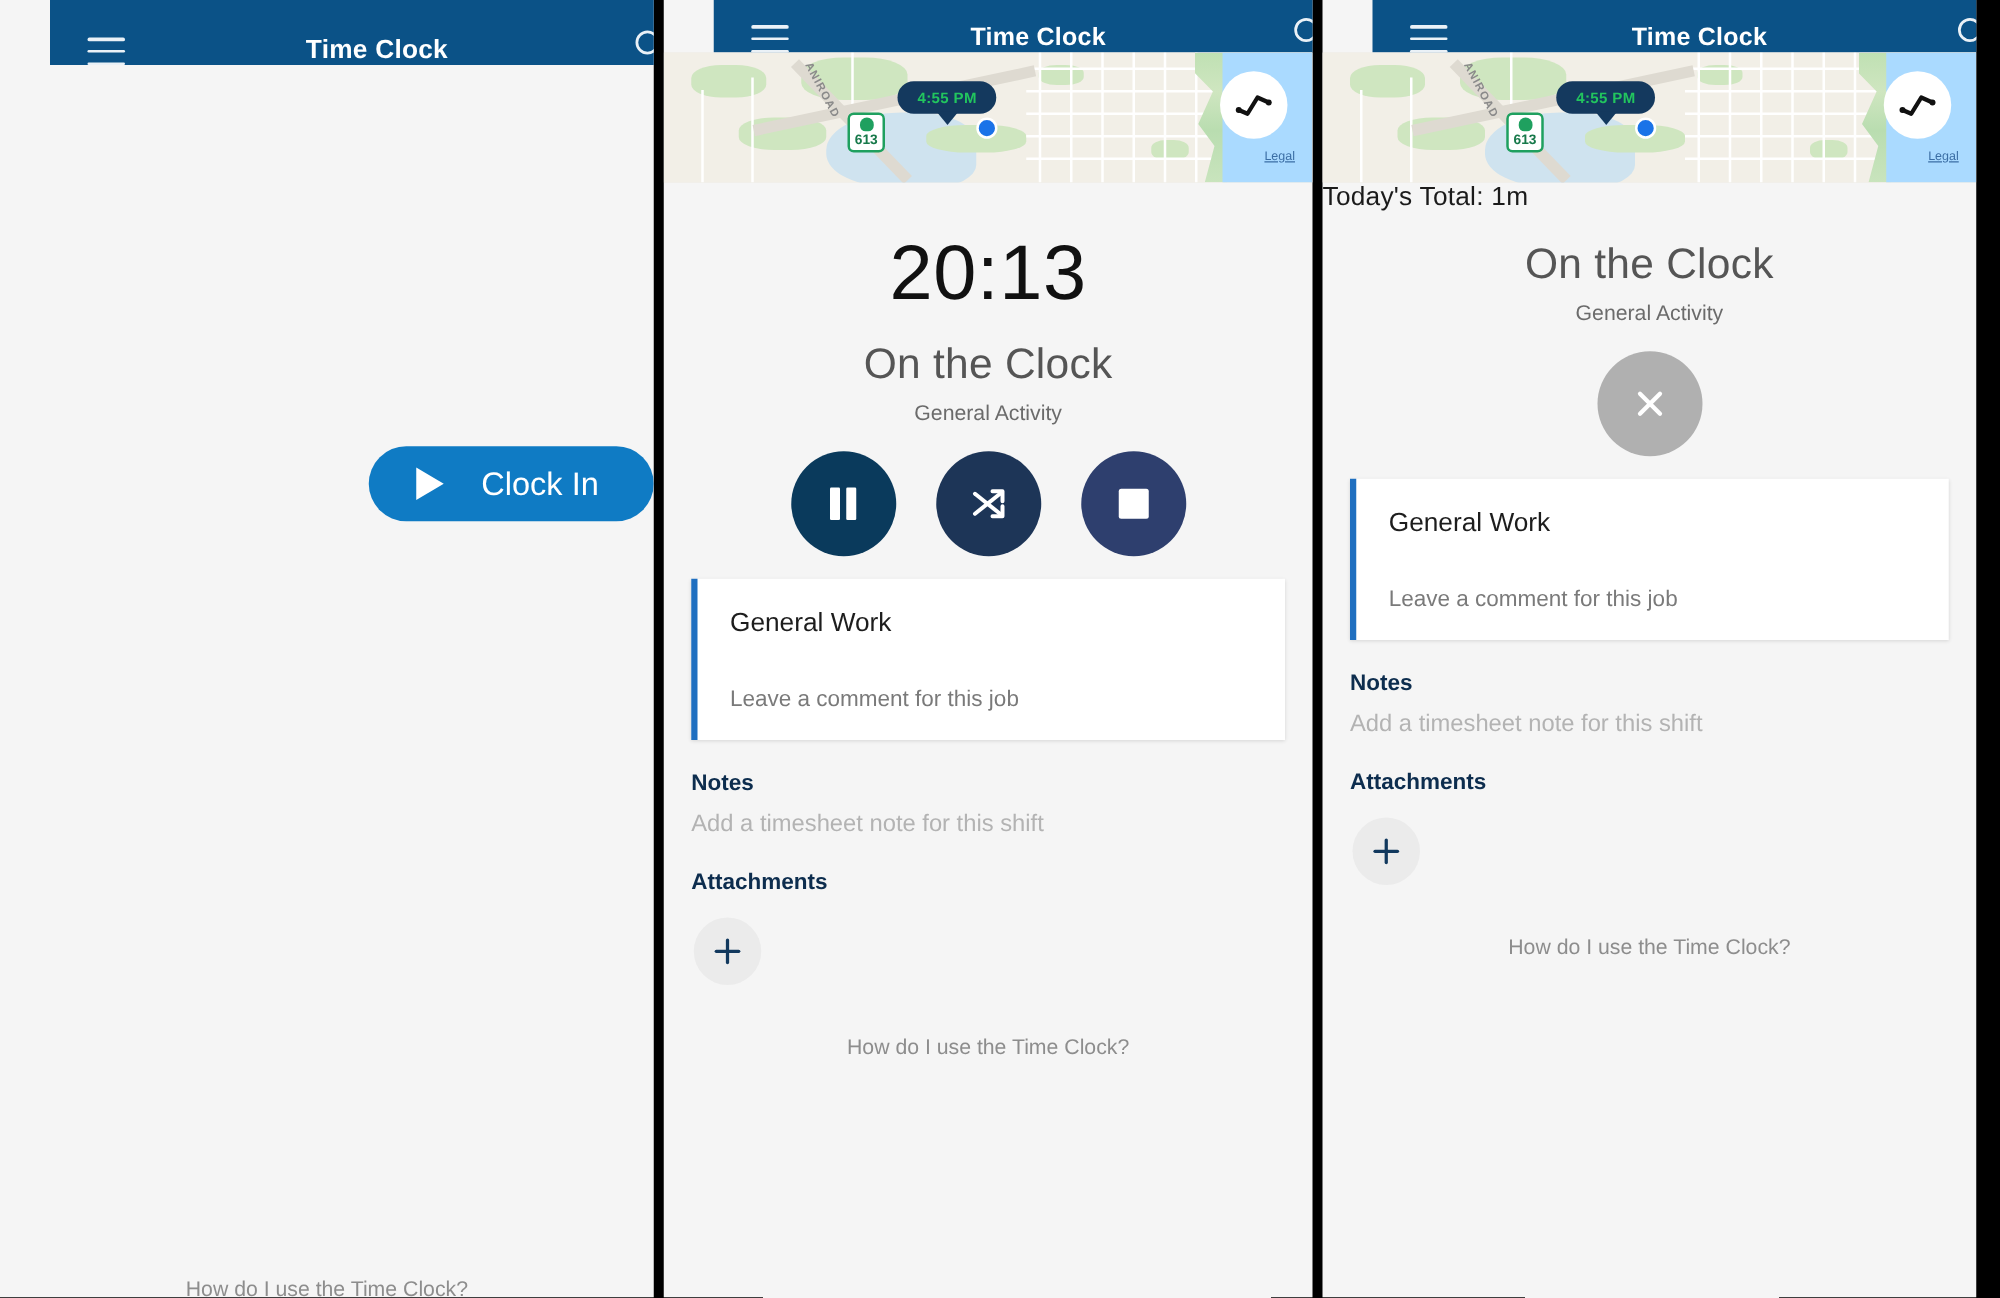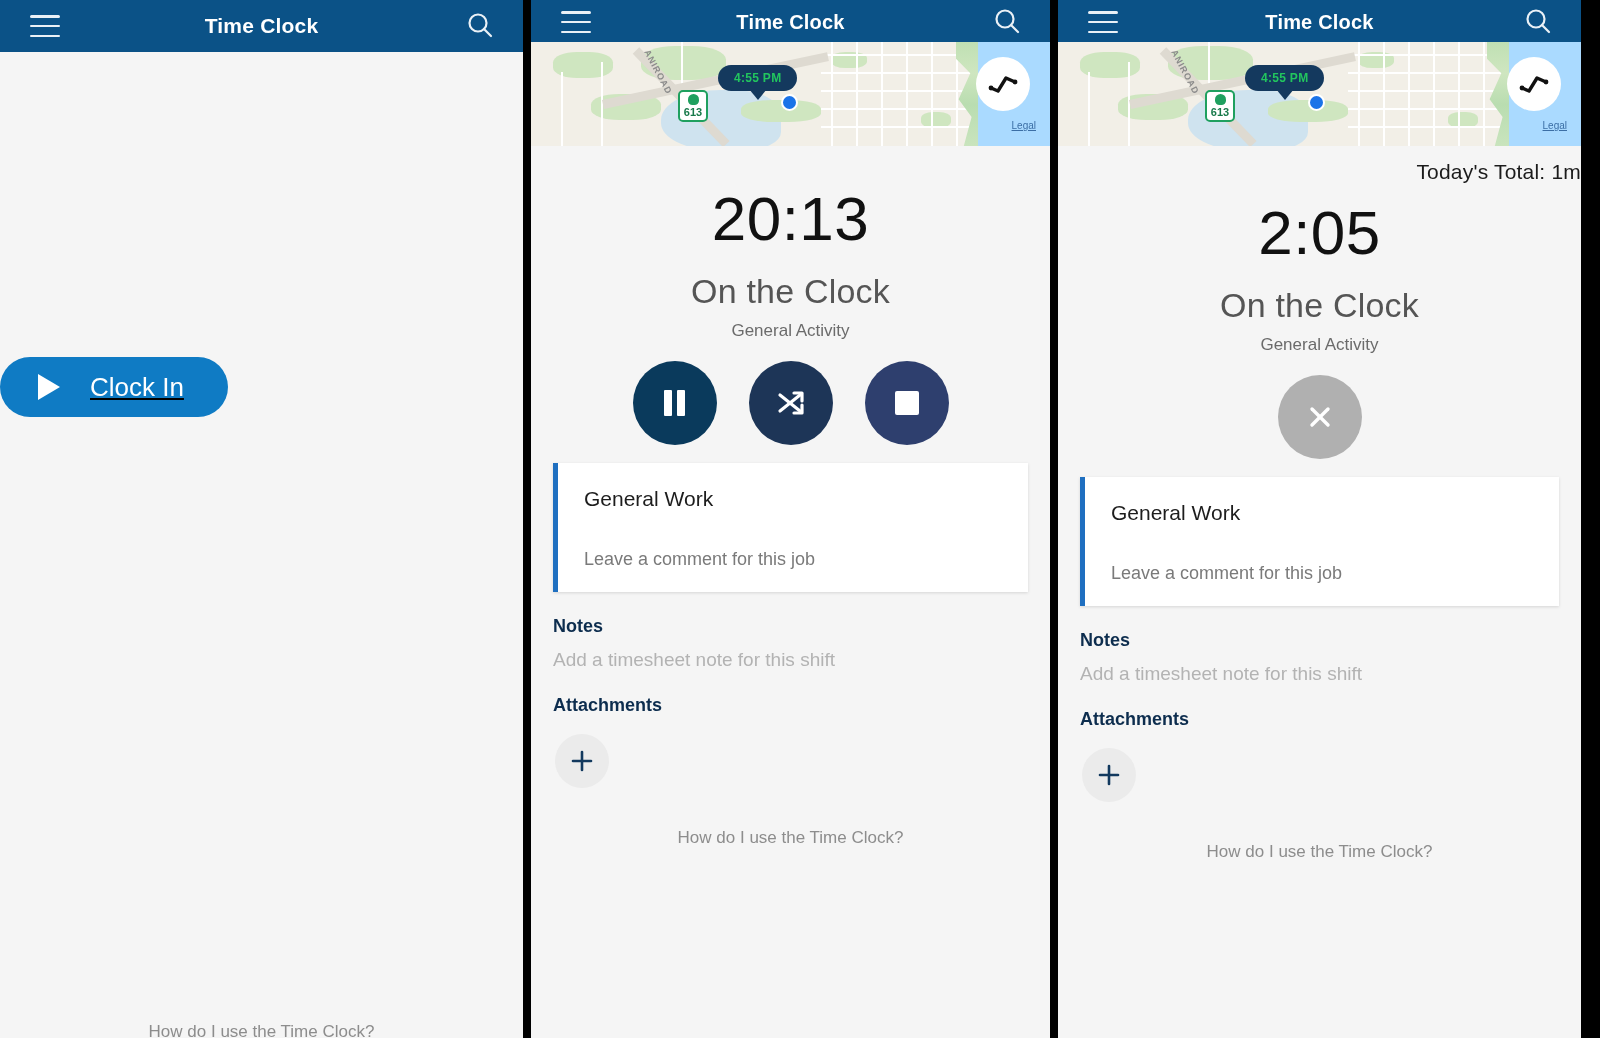--- a/index.html
+++ b/index.html
@@ -13,23 +13,24 @@
 
   .panel { position: relative; background: #f5f5f5; height: 1038px; overflow: hidden; }
   .panel-1 { width: 523px; }
   .divider { width: 8px; background: #000; height: 1038px; flex: 0 0 8px; }
   .panel-2 { width: 519px; }
   .panel-3 { width: 523px; }
 
   
   .appbar {
     background: #0b5287;
-    display: flex; align-items: center;
+    display: flex; align-items: flex-end;
     position: relative;
     width: 100%;
+    margin-left: 40px;
   }
   .panel-1 .appbar { height: 52px; }
   .panel-2 .appbar, .panel-3 .appbar { height: 42px; padding-top: 2px; }
 
   .appbar-title {
     position: absolute; left: 0; right: 0; text-align: center;
     color: #fff; font-size: 21px; font-weight: bold; letter-spacing: .2px;
     pointer-events: none;
   }
   .panel-2 .appbar-title, .panel-3 .appbar-title { font-size: 20px; }
@@ -110,22 +111,22 @@
     background: #fff; display: flex; align-items: center; justify-content: center;
     cursor: pointer;
   }
   .legal-link {
     position: absolute; font-size: 10px; color: #3b6ea5;
     text-decoration: underline; cursor: pointer;
   }
 
   
   .today-total {
-    text-align: right; font-size: 21px; color: #1b1b1b;
-    margin-top: 14px; letter-spacing: .2px;
+    text-align: left; font-size: 21px; color: #1b1b1b;
+    letter-spacing: .2px;
   }
   .big-timer {
     text-align: center; font-size: 62px; color: #111; font-weight: normal;
     line-height: 1; letter-spacing: .5px;
   }
   .panel-2 .big-timer { margin-top: 42px; }
   .panel-3 .big-timer { margin-top: 18px; }
   .status-line {
     text-align: center; font-size: 34px; color: #555; margin-top: 22px; letter-spacing: .2px;
   }
@@ -179,23 +180,22 @@
   }
   .add-attach svg { display: block; }
 
   .help-link {
     text-align: center; font-size: 17px; color: #8d8d8d;
     margin-top: 40px; cursor: pointer;
   }
 
   
   .clockin-wrap {
-    display: flex; justify-content: flex-start; align-items: center;
+    display: flex; justify-content: flex-end; align-items: center;
     margin-top: 305px;
-    text-decoration: underline;
   }
   .clockin-btn {
     display: flex; align-items: center; gap: 30px;
     background: #0f7bc4; color: #fff;
     border-radius: 36px; padding: 0 44px 0 38px; height: 60px;
     font-size: 26px; cursor: pointer;
   }
   .ic-play {
     width: 0; height: 0;
     border-left: 22px solid #fff;
@@ -411,21 +411,20 @@
         <svg width="30" height="22" viewBox="0 0 30 22">
           <polyline points="3,15 10,18 18,5 27,9" fill="none" stroke="#111" stroke-width="3.4" stroke-linecap="round" stroke-linejoin="round"></polyline>
           <circle cx="3" cy="15" r="2.4" fill="#111"></circle>
           <circle cx="27" cy="9" r="2.4" fill="#111"></circle>
         </svg>
       </div>
       <div class="legal-link" style="right:14px; top:78px;">Legal</div>
     </div>
 
     <div class="today-total">Today's Total: 1m</div>
-    <div class="big-timer">2:05</div>
     <div class="status-line">On the Clock</div>
     <div class="activity-line">General Activity</div>
 
     <div class="actions-row">
       <div class="circle-btn cancel-btn">
         <svg width="36" height="36" viewBox="0 0 36 36">
           <line x1="10" y1="10" x2="26" y2="26" stroke="#fff" stroke-width="3.4" stroke-linecap="round"></line>
           <line x1="26" y1="10" x2="10" y2="26" stroke="#fff" stroke-width="3.4" stroke-linecap="round"></line>
         </svg>
       </div>

